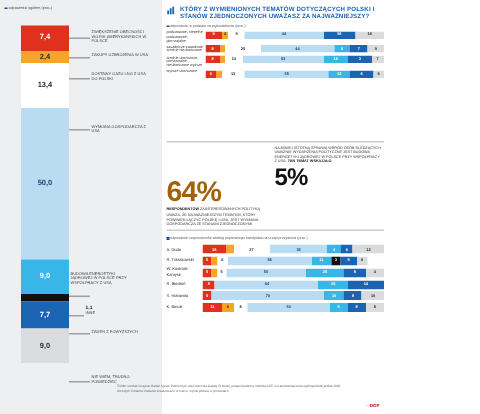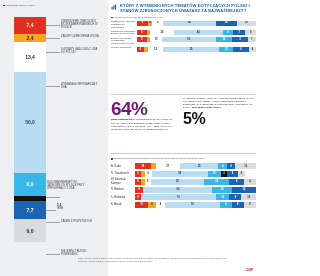--- a/index.html
+++ b/index.html
@@ -45,21 +45,21 @@
   .rt { position:absolute; left:111px; top:16px; width:145px; }
   .rt-legend { font-size:2.4px; color:#5a5a5a; margin-bottom:1.5px; }
   .rt-legend .dot { display:inline-block; width:1.5px; height:1.5px; background:#1b4f9c; margin-right:1px; vertical-align:middle; }
   .rowwrap { display:flex; align-items:flex-start; margin-bottom:0.9px; }
   .rowlabel { width:26px; flex:0 0 26px; font-size:2.45px; color:#3a3a3a; line-height:1.15; padding-top:0.4px; }
   .hbar { flex:1; height:5px; display:flex; overflow:hidden; }
   .hseg { display:flex; align-items:center; justify-content:center; font-size:2.6px; font-weight:bold; overflow:hidden; }
 
   
   .callout-left { position:absolute; left:111px; top:100px; width:66px; }
-  .big { font-size:19px; font-weight:bold; color:#701a75; letter-spacing:-0.6px; line-height:0.92; }
+  .big { font-size:19px; font-weight:bold; color:#a16207; letter-spacing:-0.6px; line-height:0.92;margin-top:20px; }
   .big-sub { font-size:2.5px; color:#333; line-height:1.25; margin-top:1px; }
   .big-sub b { color:#111; }
 
   .callout-right { position:absolute; left:183px; top:97px; width:71px; }
   .cr-text { font-size:2.5px; color:#333; line-height:1.25; }
   .cr-text b { color:#111; }
   .big2 { font-size:16px; font-weight:bold; color:#111; letter-spacing:-0.5px; line-height:1; margin-top:1px; }
 
   .divider { position:absolute; background:#c9ccd0; height:0.4px; }
 

